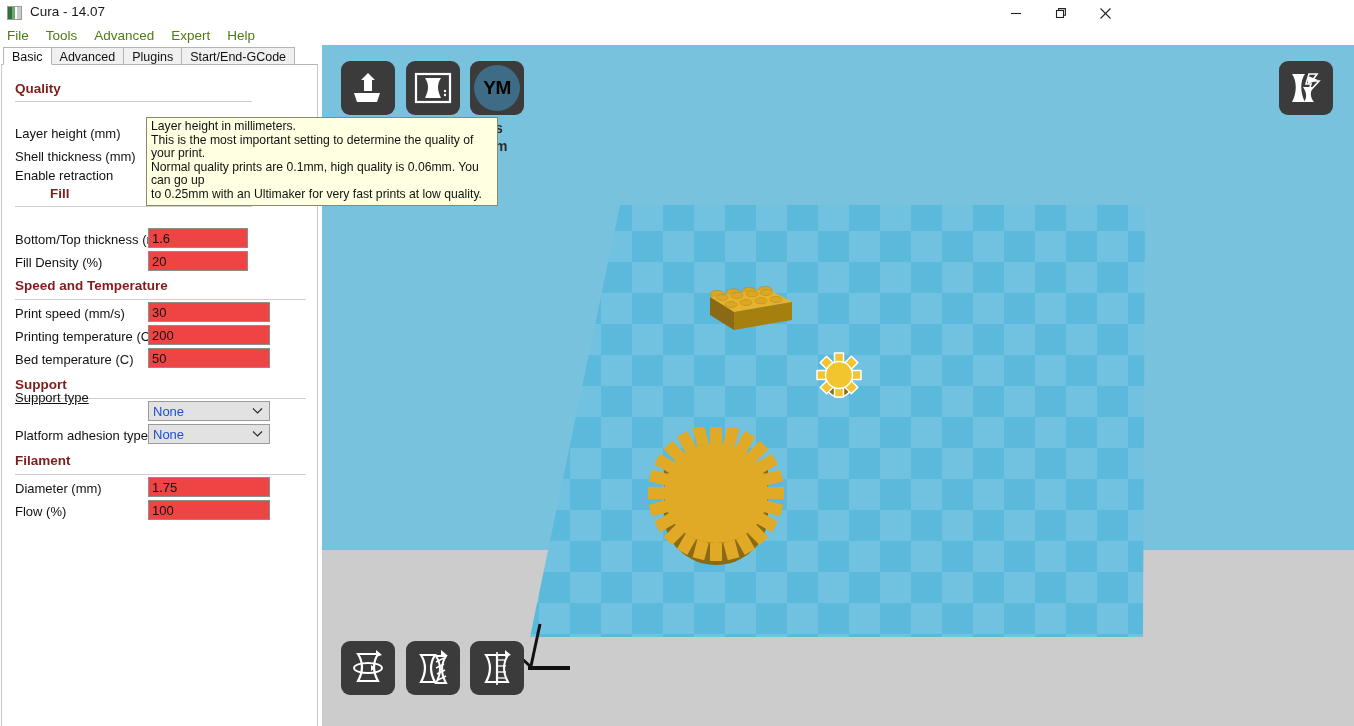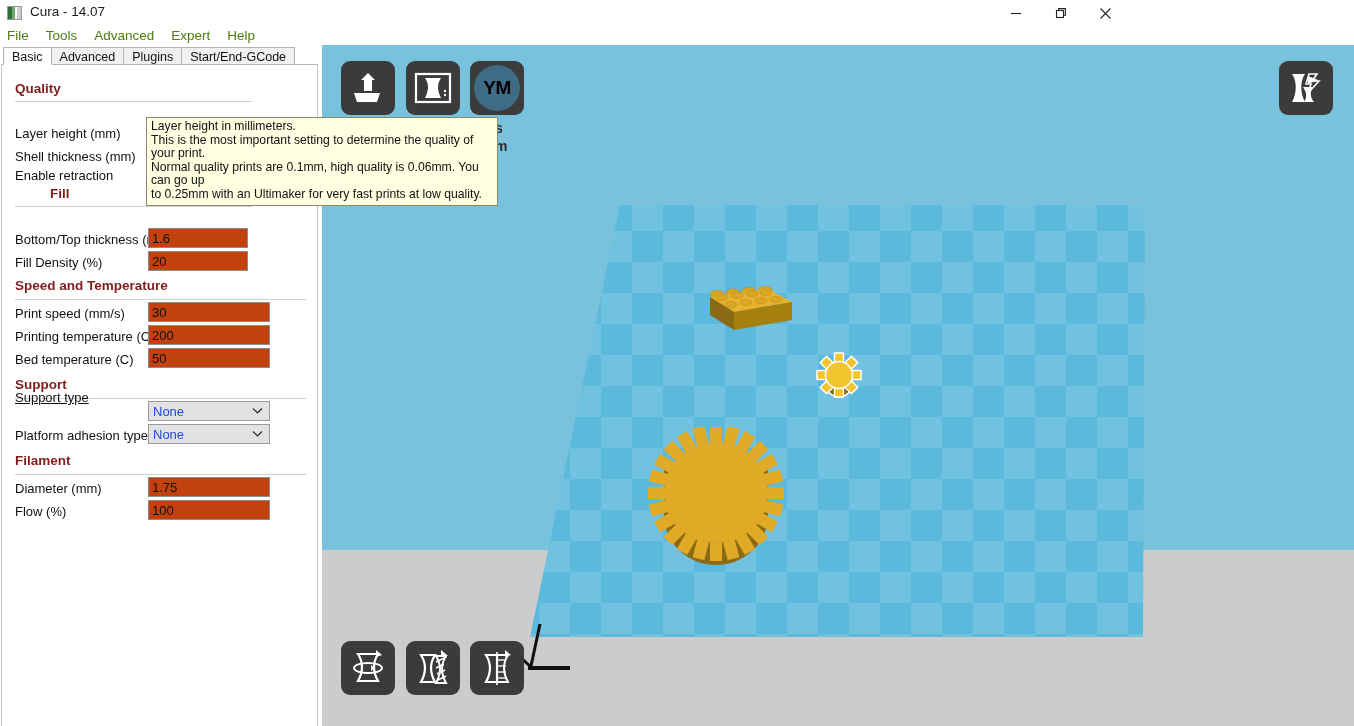--- a/index.html
+++ b/index.html
@@ -151,21 +151,21 @@
   .field-label {
     position: absolute;
     font-size: 13px;
     color: #111111;
     white-space: nowrap;
   }
 
   .txtinput {
     position: absolute;
     box-sizing: border-box;
-    background: #c2410c;
+    background: #ef4444;
     border: 1px solid #8d8d8d;
     font-family: "Liberation Sans", sans-serif;
     font-size: 13px;
     color: #111111;
     padding: 0 0 0 3px;
     height: 20px;
     line-height: 18px;
     outline: none;
   }
 

